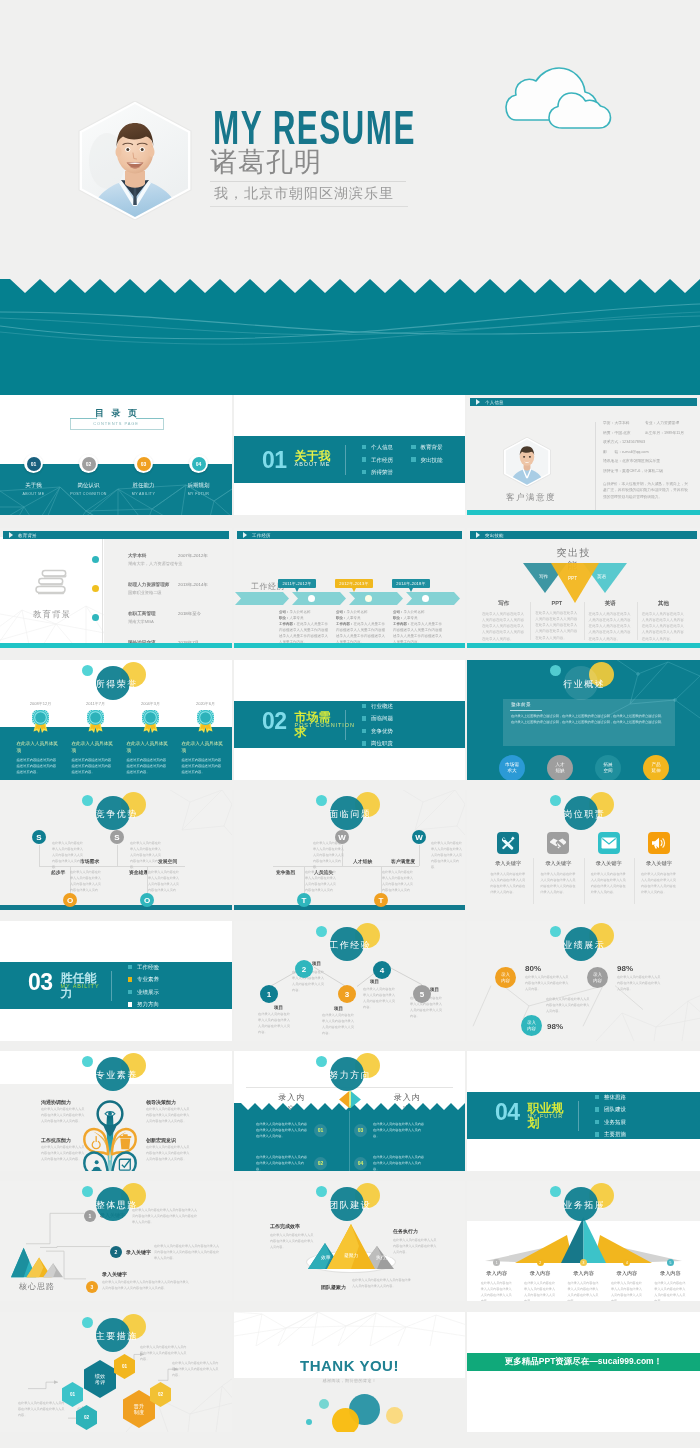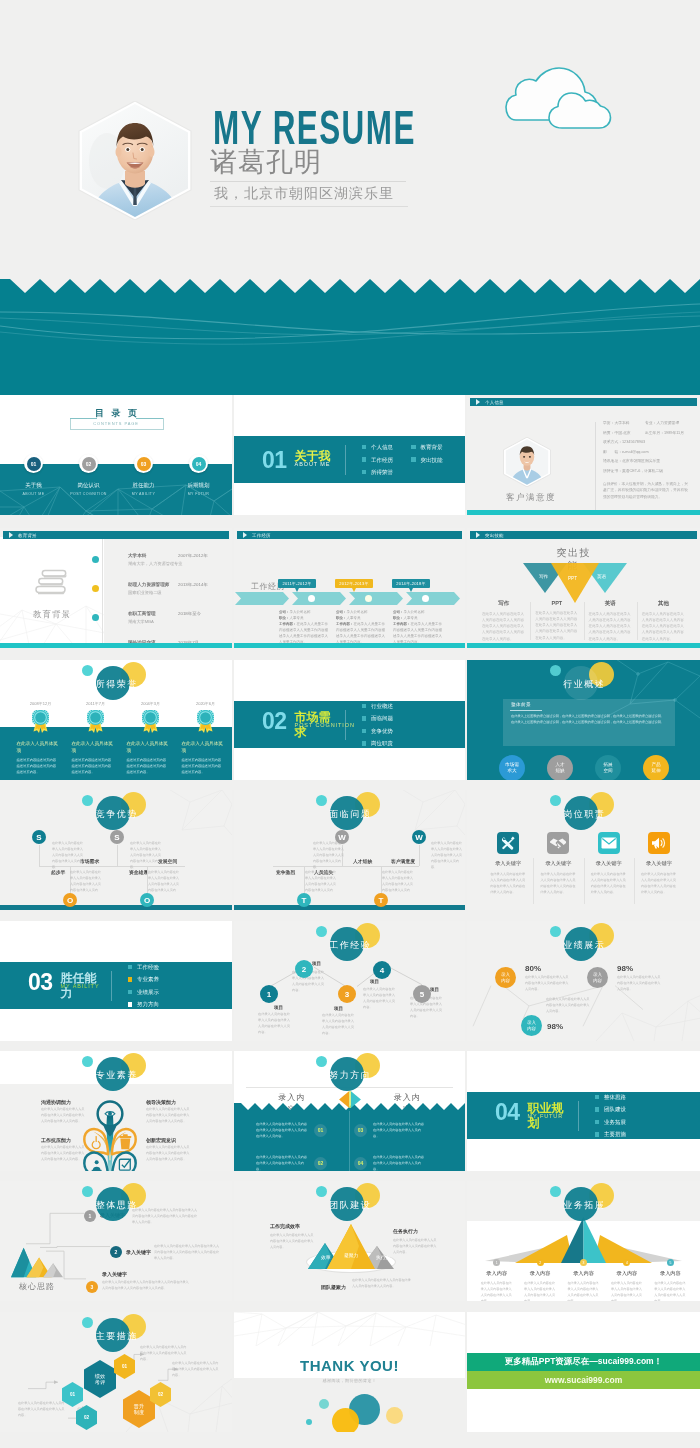--- a/index.html
+++ b/index.html
@@ -1441,21 +1441,18 @@
             <div class="th-c" style="left: 98px; top: 96px; width: 27px; height: 27px; background: rgb(249, 188, 16); opacity: 0.97;"></div>
             <div class="th-c" style="left: 85px; top: 87px; width: 10px; height: 10px; background: rgb(111, 212, 208); opacity: 0.95;"></div>
             <div class="th-c" style="left: 72px; top: 107px; width: 6px; height: 6px; background: rgb(63, 195, 201); opacity: 0.95;"></div>
             <div class="th-c" style="left: 152px; top: 95px; width: 17px; height: 17px; background: rgb(250, 216, 122); opacity: 0.95;"></div>
           </div>
       </div>
       <div class="thumb">
         <div class="pm-g1">
             <span class="pm-t1">更多精品PPT资源尽在—sucai999.com！</span>
           </div>
-        <div class="pm-g2">
-            <span class="pm-t2">www.sucai999.com</span>
-          </div>
       </div>
     </div>
 
   </div>
 
 </div>
 
 </body></html>

